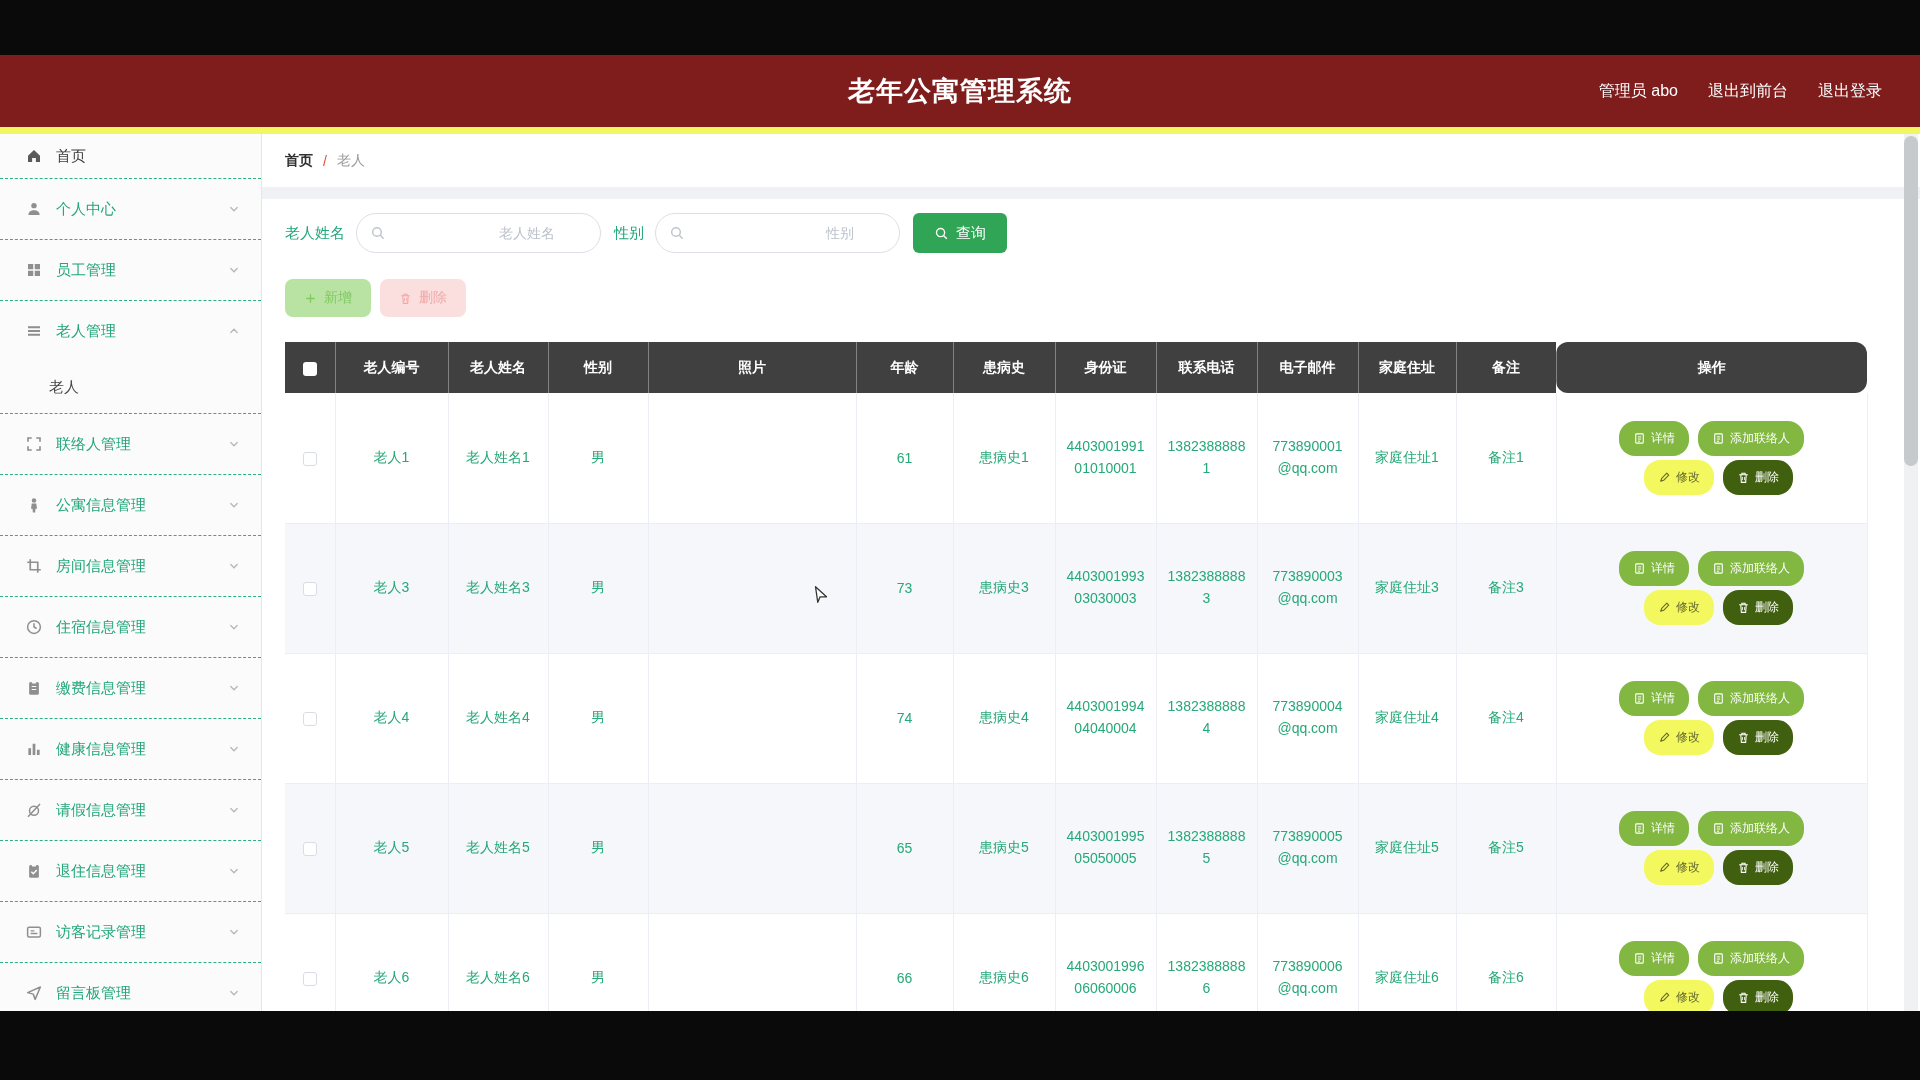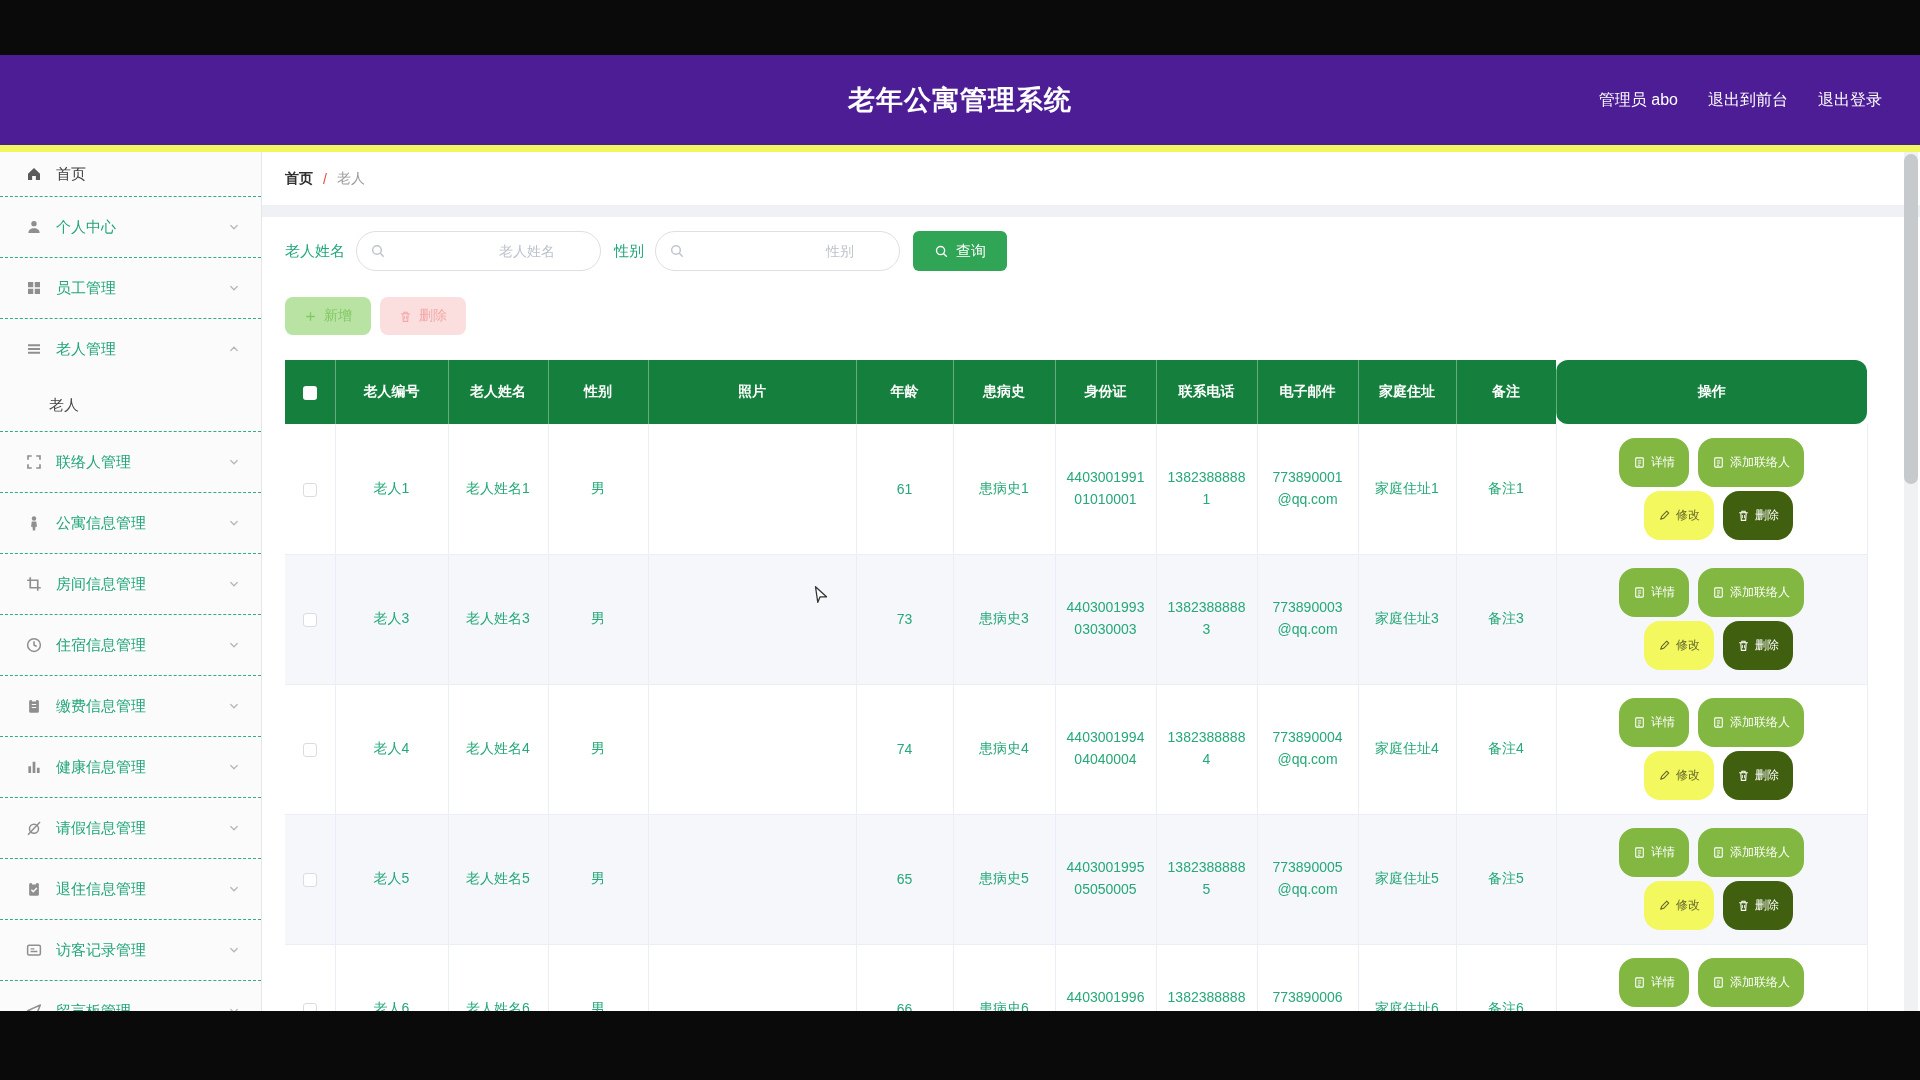--- a/index.html
+++ b/index.html
@@ -4,21 +4,21 @@
 <style>
   * { margin:0; padding:0; box-sizing:border-box; }
   html,body { background:#000; }
   body { font-family:"Liberation Sans","DejaVu Sans",sans-serif; }
   .screen { position:relative; width:1920px; height:1080px; background:#0a0a0a; overflow:hidden; }
 
   
   .app { position:absolute; top:55px; left:0; width:1920px; height:956px; display:flex; flex-direction:column; background:#fff; }
 
   
-  .header { height:90px; background:#4c1d95; position:relative; flex:0 0 auto; }
+  .header { height:72px; background:#7f1d1d; position:relative; flex:0 0 auto; }
   .header-title { position:absolute; left:50%; top:50%; transform:translate(-50%,-50%); color:#fff; font-size:27px; font-weight:bold; letter-spacing:1px; white-space:nowrap; }
   .header-nav { position:absolute; right:38px; top:50%; transform:translateY(-50%); display:flex; gap:30px; color:#fff; font-size:16px; }
   .header-nav span { cursor:pointer; white-space:nowrap; }
   .yellow-bar { height:7px; background:#f2f75f; flex:0 0 auto; }
 
   .body-row { flex:1 1 auto; display:flex; overflow:hidden; background:#fff; }
 
   
   .sidebar { width:262px; flex:0 0 262px; background:#fbfbfb; border-right:1px solid #e4e7ea; overflow:hidden; font-size:15px; }
   .sb-group { border-bottom:1px dashed #2fae81; }
@@ -51,31 +51,31 @@
 
   .toolbar { padding:26px 4px 0 23px; display:flex; gap:9px; }
   .tb-btn { height:38px; padding:0 19px; border-radius:8px; border:none; font-size:14px; display:inline-flex; align-items:center; gap:7px; cursor:not-allowed; font-family:inherit; }
   .tb-btn svg { width:13px; height:13px; }
   .add-btn { background:#b9e3a3; color:#82c964; }
   .del-btn { background:#fbdede; color:#f2a9a9; }
 
   
   .table-wrap { padding:25px 54px 0 23px; }
   table { width:1582px; border-collapse:collapse; table-layout:fixed; font-size:14px; }
-  thead th { height:64px; background:#15803d; color:#fff; font-weight:bold; border-right:1px solid rgba(255,255,255,.35); }
+  thead th { height:51px; background:#404040; color:#fff; font-weight:bold; border-right:1px solid rgba(255,255,255,.35); }
   thead th:last-child { border-right:none;border-radius:12px; }
   tbody td { height:130px; text-align:center; vertical-align:middle; color:#26a878; border-right:1px solid #ebeef5; border-bottom:1px solid #ebeef5; padding:0 10px; }
   tbody tr.striped { background:#f5f7fa; }
   .breakall { word-break:break-all; line-height:1.55; }
   .hd-checkbox { display:inline-block; width:14px; height:14px; background:#fff; border-radius:3px; vertical-align:middle; cursor:pointer; }
   .row-checkbox { display:inline-block; width:14px; height:14px; background:#fff; border:1px solid #d9dde3; border-radius:3px; vertical-align:middle; cursor:pointer; }
 
   .act-row { display:flex; justify-content:center; gap:9px; margin:4px 0; }
   .act-row.second { margin-left:14px; }
-  .act { height:49px; border-radius:16px; border:none; font-size:12px; display:inline-flex; align-items:center; gap:5px; padding:0 14px; cursor:pointer; white-space:nowrap; font-family:inherit; }
+  .act { height:35px; border-radius:16px; border:none; font-size:12px; display:inline-flex; align-items:center; gap:5px; padding:0 14px; cursor:pointer; white-space:nowrap; font-family:inherit; }
   .act svg { width:13px; height:13px; }
   .act.detail, .act.addc { background:#82b841; color:#fff; }
   .act.modify { background:#f3f85f; color:#64682c; }
   .act.delete { background:#40600f; color:#fff; }
 
   
   .scrollbar { position:absolute; top:0; right:2px; width:14px; height:100%; background:#f0f1f2; }
   .scroll-thumb { position:absolute; top:2px; left:0; width:14px; height:330px; background:#c7cacd; border-radius:7px; }
 
   

